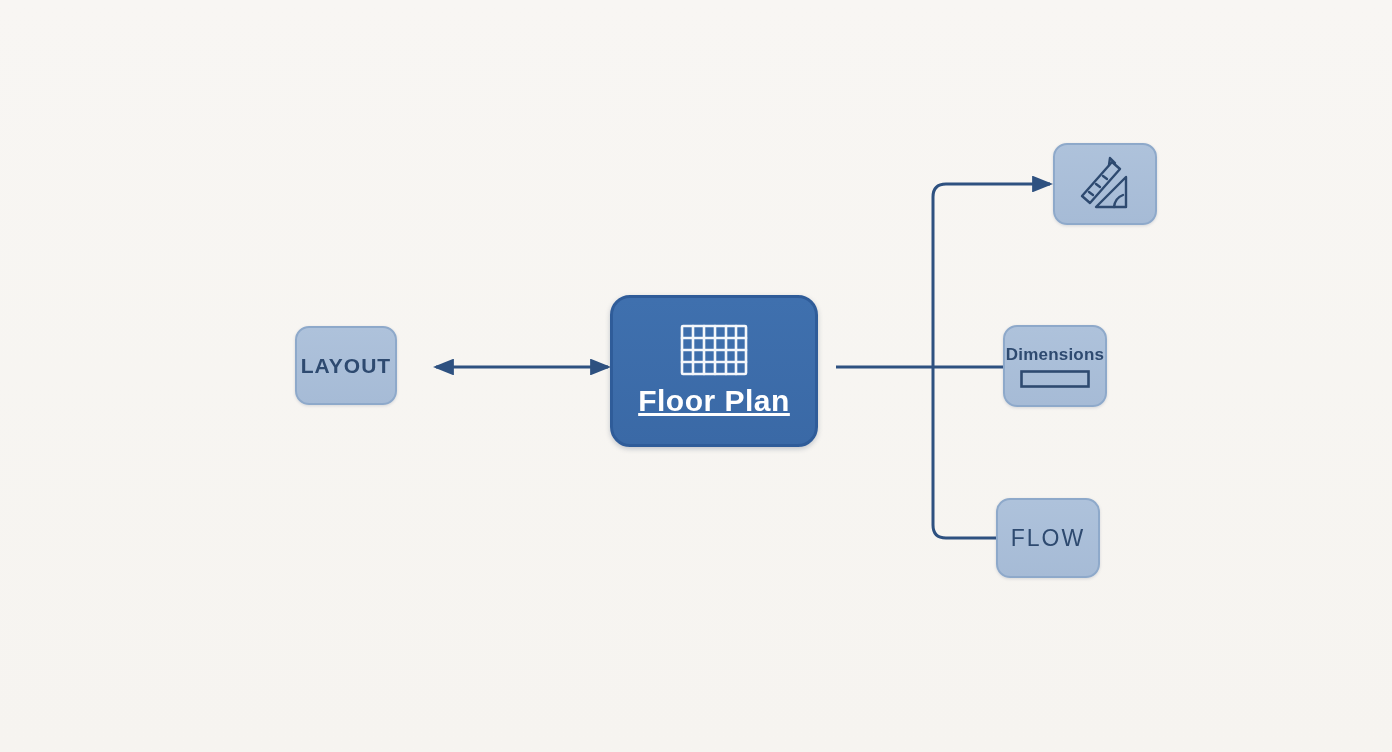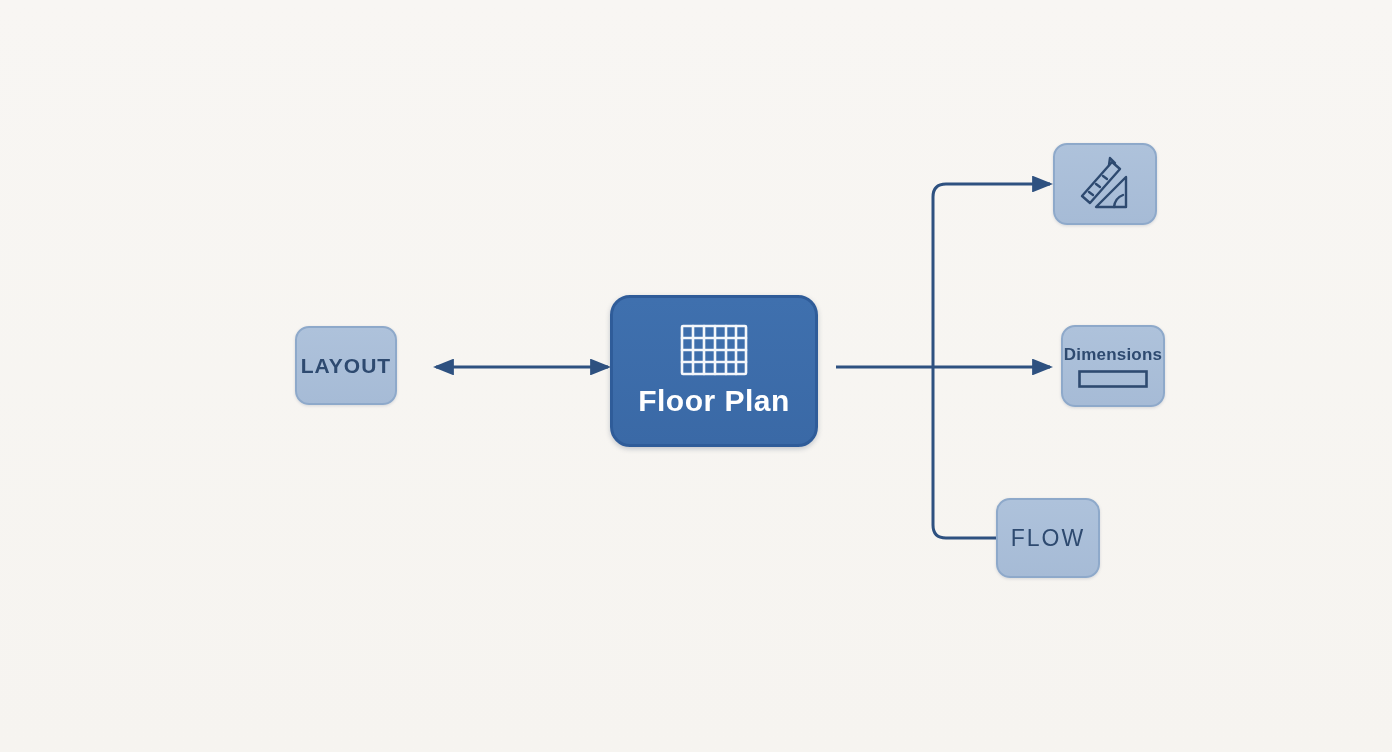--- a/index.html
+++ b/index.html
@@ -43,35 +43,36 @@
   .node-dark {
     background: linear-gradient(180deg, #3f70ae 0%, #3a69a6 100%);
     border: 3px solid #2f5c99;
     border-radius: 20px;
     box-shadow: 0 2px 5px rgba(40,60,90,0.25);
     color: #ffffff;
   }
   .node-layout      { left: 295px; top: 326px; width: 102px; height: 79px; }
   .node-floor-plan  { left: 610px; top: 295px; width: 208px; height: 152px; }
   .node-scale       { left: 1053px; top: 143px; width: 104px; height: 82px; }
-  .node-dimensions  { left: 1061px; top: 325px; width: 104px; height: 82px; }
+  .node-dimensions  { left: 1003px; top: 325px; width: 104px; height: 82px; }
   .node-flow        { left: 996px; top: 498px; width: 104px; height: 80px; }
 
   .label-layout {
     font-size: 21px;
     font-weight: 600;
     letter-spacing: 1px;
     color: #2e4a70;
   }
   .label-floor-plan {
     font-size: 30px;
     font-weight: 700;
     letter-spacing: 0.5px;
     margin-top: 8px;
     color: #ffffff;
+    text-decoration: underline;
   }
   .label-dimensions {
     font-size: 17px;
     font-weight: 700;
     letter-spacing: 0.2px;
     color: #2e4a70;
   }
   .label-flow {
     font-size: 23px;
     font-weight: 500;

